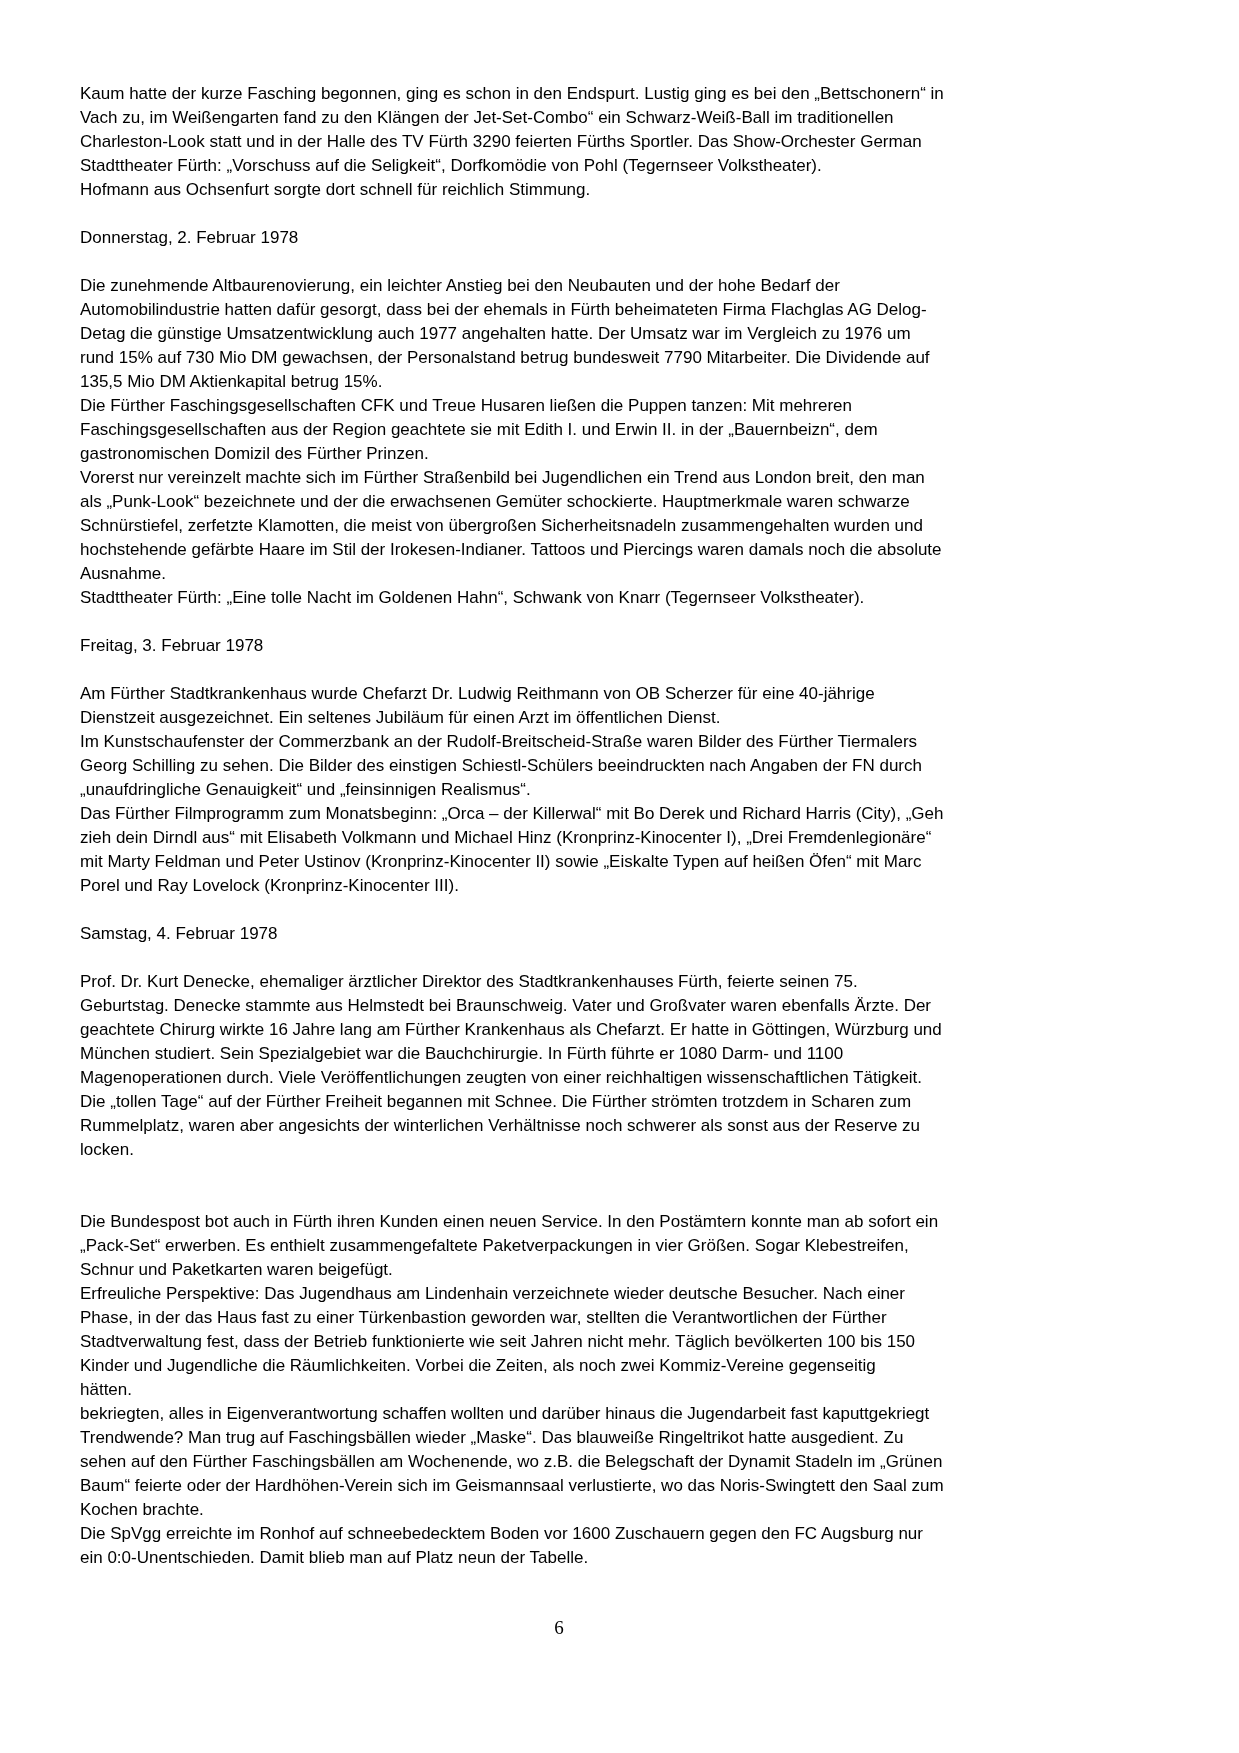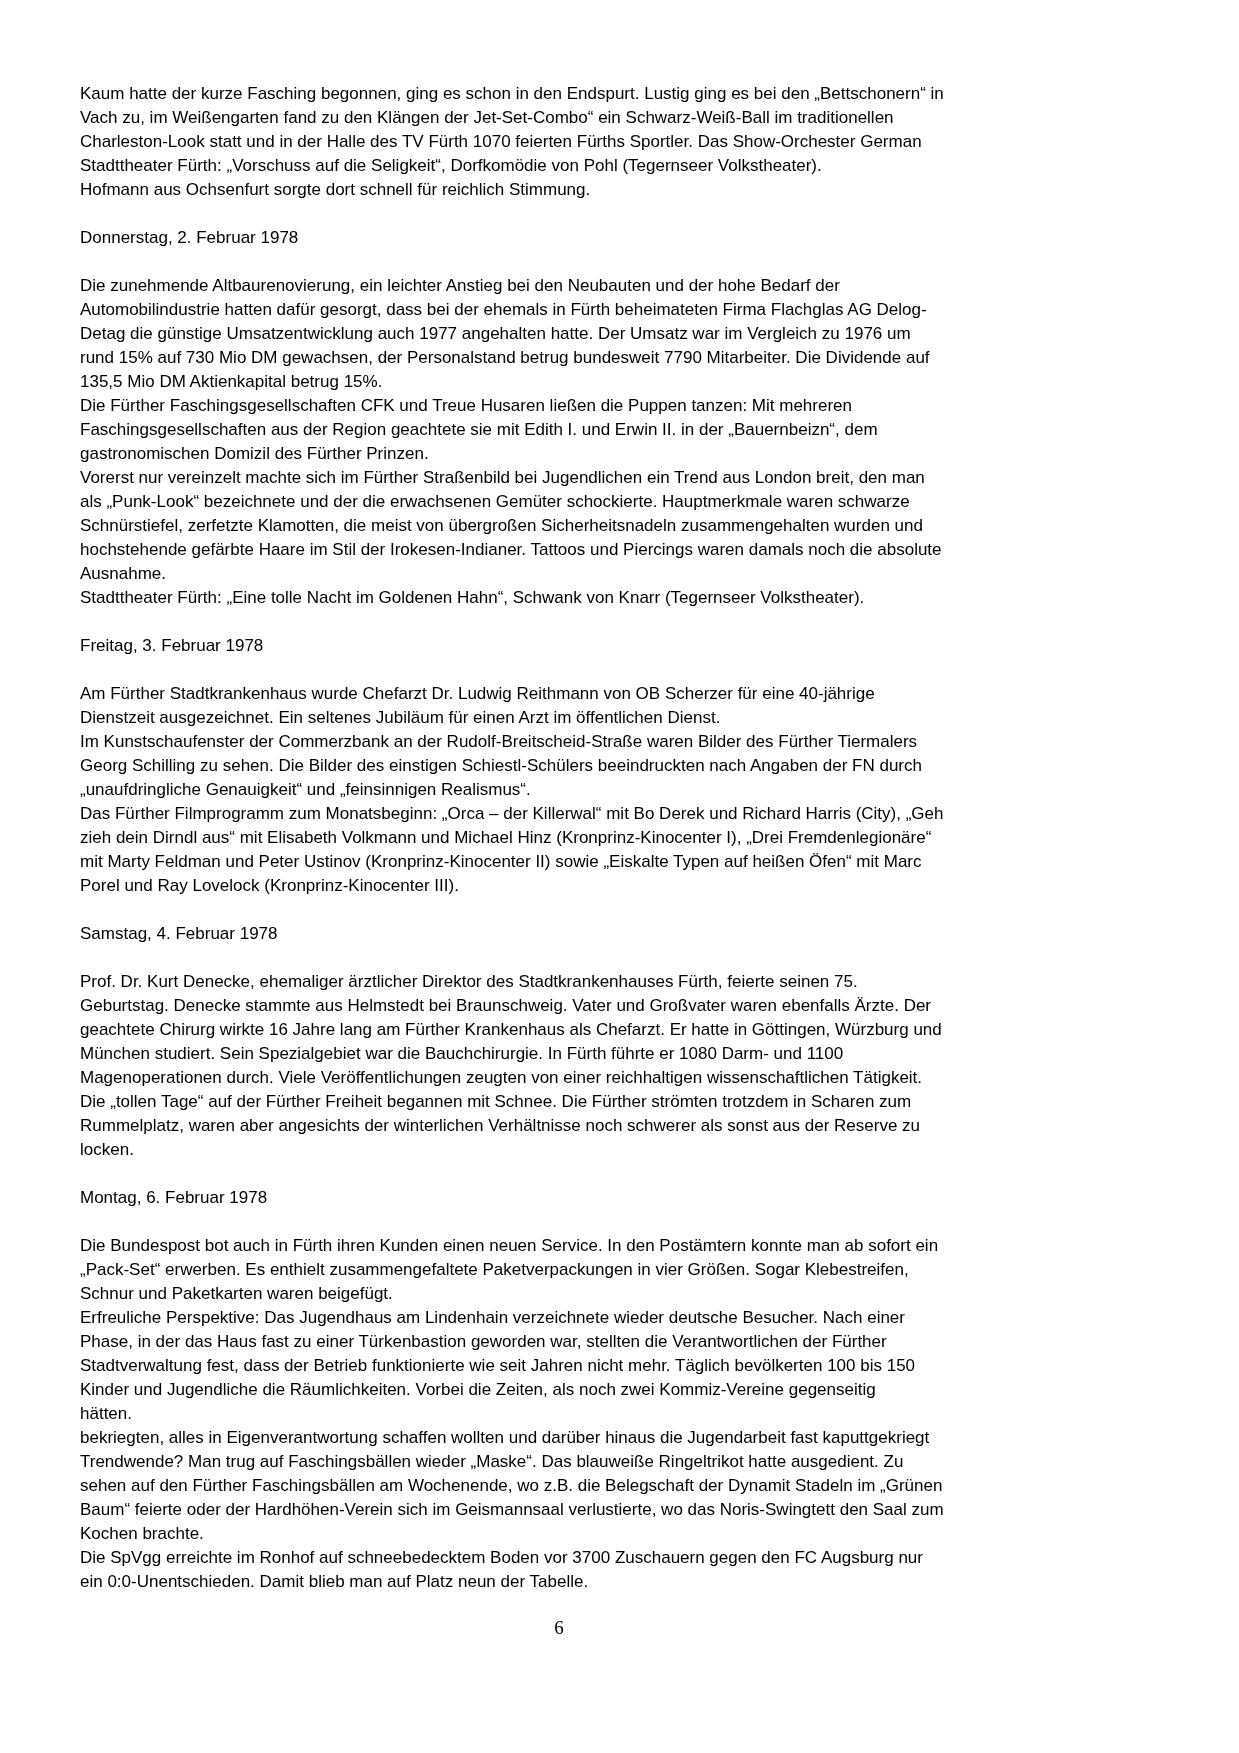--- a/index.html
+++ b/index.html
@@ -47,21 +47,21 @@
     color: #000000;
   }
 </style>
 </head>
 <body>
 
 <div class="page">
   <div class="content" id="content">
       <div class="line">Kaum hatte der kurze Fasching begonnen, ging es schon in den Endspurt. Lustig ging es bei den „Bettschonern“ in</div>
       <div class="line">Vach zu, im Weißengarten fand zu den Klängen der Jet-Set-Combo“ ein Schwarz-Weiß-Ball im traditionellen</div>
-      <div class="line">Charleston-Look statt und in der Halle des TV Fürth 1070 feierten Fürths Sportler. Das Show-Orchester German</div>
+      <div class="line">Charleston-Look statt und in der Halle des TV Fürth 3290 feierten Fürths Sportler. Das Show-Orchester German</div>
       <div class="line">Stadttheater Fürth: „Vorschuss auf die Seligkeit“, Dorfkomödie von Pohl (Tegernseer Volkstheater).</div>
       <div class="line">Hofmann aus Ochsenfurt sorgte dort schnell für reichlich Stimmung.</div>
       <div class="line blank" aria-hidden="true">&nbsp;</div>
       <div class="line heading">Donnerstag, 2. Februar 1978</div>
       <div class="line blank" aria-hidden="true">&nbsp;</div>
       <div class="line">Die zunehmende Altbaurenovierung, ein leichter Anstieg bei den Neubauten und der hohe Bedarf der</div>
       <div class="line">Automobilindustrie hatten dafür gesorgt, dass bei der ehemals in Fürth beheimateten Firma Flachglas AG Delog-</div>
       <div class="line">Detag die günstige Umsatzentwicklung auch 1977 angehalten hatte. Der Umsatz war im Vergleich zu 1976 um</div>
       <div class="line">rund 15% auf 730 Mio DM gewachsen, der Personalstand betrug bundesweit 7790 Mitarbeiter. Die Dividende auf</div>
       <div class="line">135,5 Mio DM Aktienkapital betrug 15%.</div>
@@ -91,32 +91,31 @@
       <div class="line blank" aria-hidden="true">&nbsp;</div>
       <div class="line">Prof. Dr. Kurt Denecke, ehemaliger ärztlicher Direktor des Stadtkrankenhauses Fürth, feierte seinen 75.</div>
       <div class="line">Geburtstag. Denecke stammte aus Helmstedt bei Braunschweig. Vater und Großvater waren ebenfalls Ärzte. Der</div>
       <div class="line">geachtete Chirurg wirkte 16 Jahre lang am Fürther Krankenhaus als Chefarzt. Er hatte in Göttingen, Würzburg und</div>
       <div class="line">München studiert. Sein Spezialgebiet war die Bauchchirurgie. In Fürth führte er 1080 Darm- und 1100</div>
       <div class="line">Magenoperationen durch. Viele Veröffentlichungen zeugten von einer reichhaltigen wissenschaftlichen Tätigkeit.</div>
       <div class="line">Die „tollen Tage“ auf der Fürther Freiheit begannen mit Schnee. Die Fürther strömten trotzdem in Scharen zum</div>
       <div class="line">Rummelplatz, waren aber angesichts der winterlichen Verhältnisse noch schwerer als sonst aus der Reserve zu</div>
       <div class="line">locken.</div>
       <div class="line blank" aria-hidden="true">&nbsp;</div>
-      <div class="line heading">Montag, 6. Februar 1978</div>
       <div class="line blank" aria-hidden="true">&nbsp;</div>
       <div class="line">Die Bundespost bot auch in Fürth ihren Kunden einen neuen Service. In den Postämtern konnte man ab sofort ein</div>
       <div class="line">„Pack-Set“ erwerben. Es enthielt zusammengefaltete Paketverpackungen in vier Größen. Sogar Klebestreifen,</div>
       <div class="line">Schnur und Paketkarten waren beigefügt.</div>
       <div class="line">Erfreuliche Perspektive: Das Jugendhaus am Lindenhain verzeichnete wieder deutsche Besucher. Nach einer</div>
       <div class="line">Phase, in der das Haus fast zu einer Türkenbastion geworden war, stellten die Verantwortlichen der Fürther</div>
       <div class="line">Stadtverwaltung fest, dass der Betrieb funktionierte wie seit Jahren nicht mehr. Täglich bevölkerten 100 bis 150</div>
       <div class="line">Kinder und Jugendliche die Räumlichkeiten. Vorbei die Zeiten, als noch zwei Kommiz-Vereine gegenseitig</div>
       <div class="line">hätten.</div>
       <div class="line">bekriegten, alles in Eigenverantwortung schaffen wollten und darüber hinaus die Jugendarbeit fast kaputtgekriegt</div>
       <div class="line">Trendwende? Man trug auf Faschingsbällen wieder „Maske“. Das blauweiße Ringeltrikot hatte ausgedient. Zu</div>
       <div class="line">sehen auf den Fürther Faschingsbällen am Wochenende, wo z.B. die Belegschaft der Dynamit Stadeln im „Grünen</div>
       <div class="line">Baum“ feierte oder der Hardhöhen-Verein sich im Geismannsaal verlustierte, wo das Noris-Swingtett den Saal zum</div>
       <div class="line">Kochen brachte.</div>
-      <div class="line">Die SpVgg erreichte im Ronhof auf schneebedecktem Boden vor 3700 Zuschauern gegen den FC Augsburg nur</div>
+      <div class="line">Die SpVgg erreichte im Ronhof auf schneebedecktem Boden vor 1600 Zuschauern gegen den FC Augsburg nur</div>
       <div class="line">ein 0:0-Unentschieden. Damit blieb man auf Platz neun der Tabelle.</div>
     </div>
   <div class="page-number">6</div>
 </div>
 
 </body></html>

